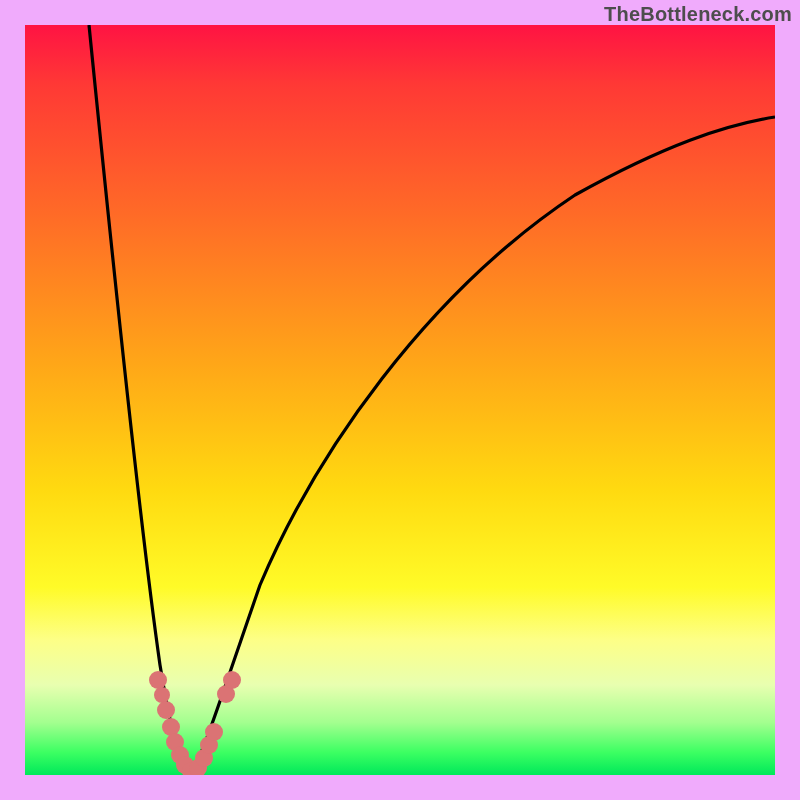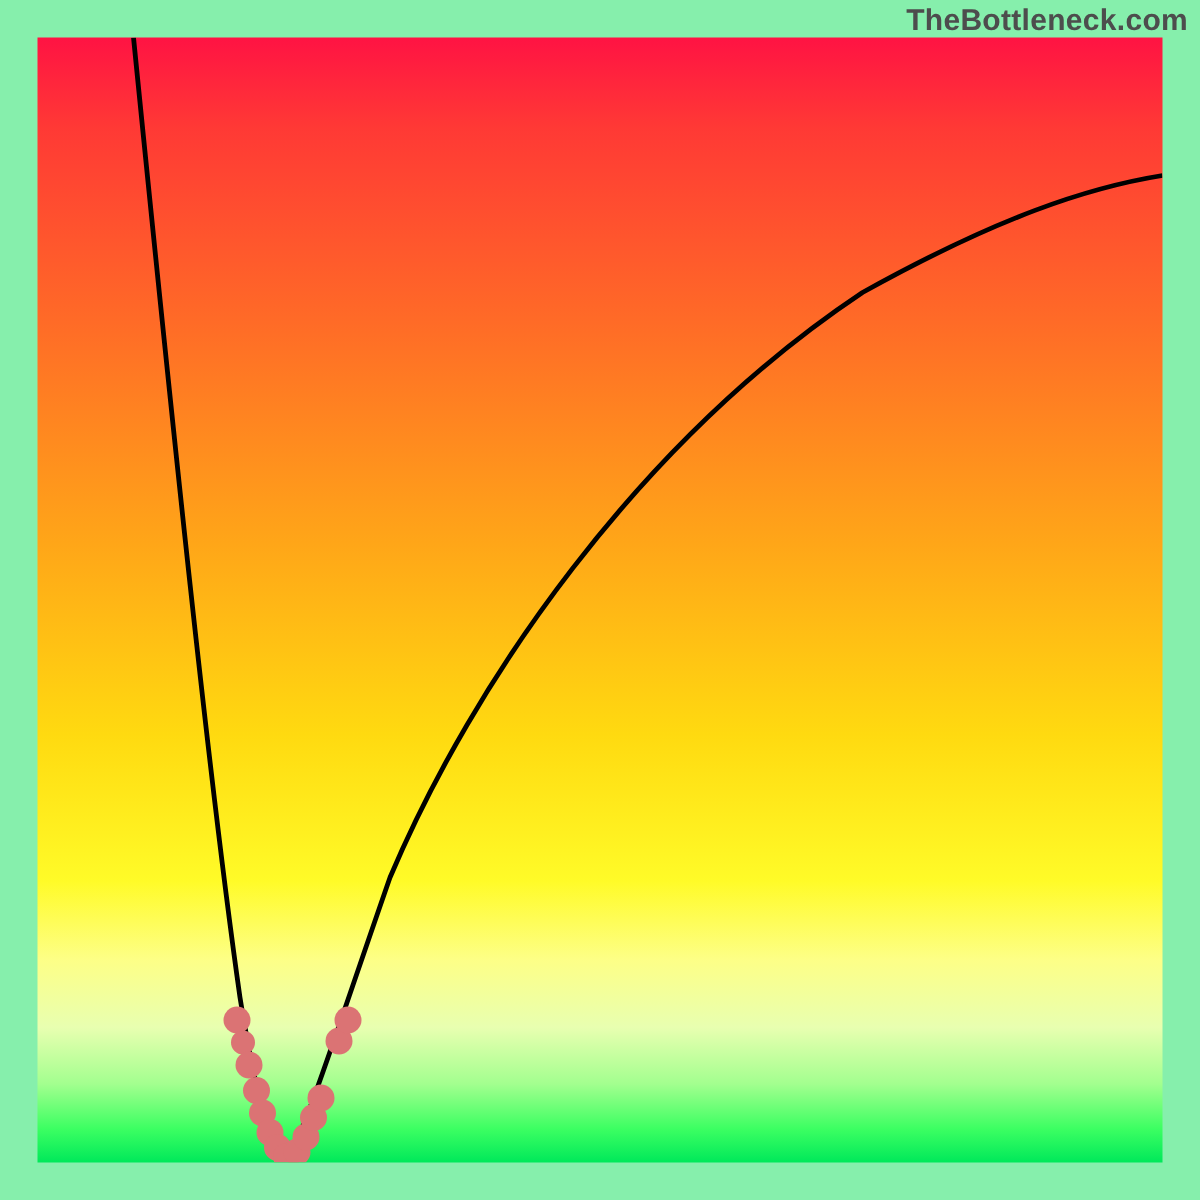--- a/index.html
+++ b/index.html
@@ -9,21 +9,21 @@
     height: 800px;
     background: #000;
     overflow: hidden;
   }
   .frame {
     position: absolute;
     left: 0;
     top: 0;
     width: 800px;
     height: 800px;
-    background: #86efac;
+    background: #f0abfc;
   }
   .plot-area {
     position: absolute;
     left: 25px;
     top: 25px;
     width: 750px;
     height: 750px;
     overflow: hidden;
     
     background: linear-gradient(

